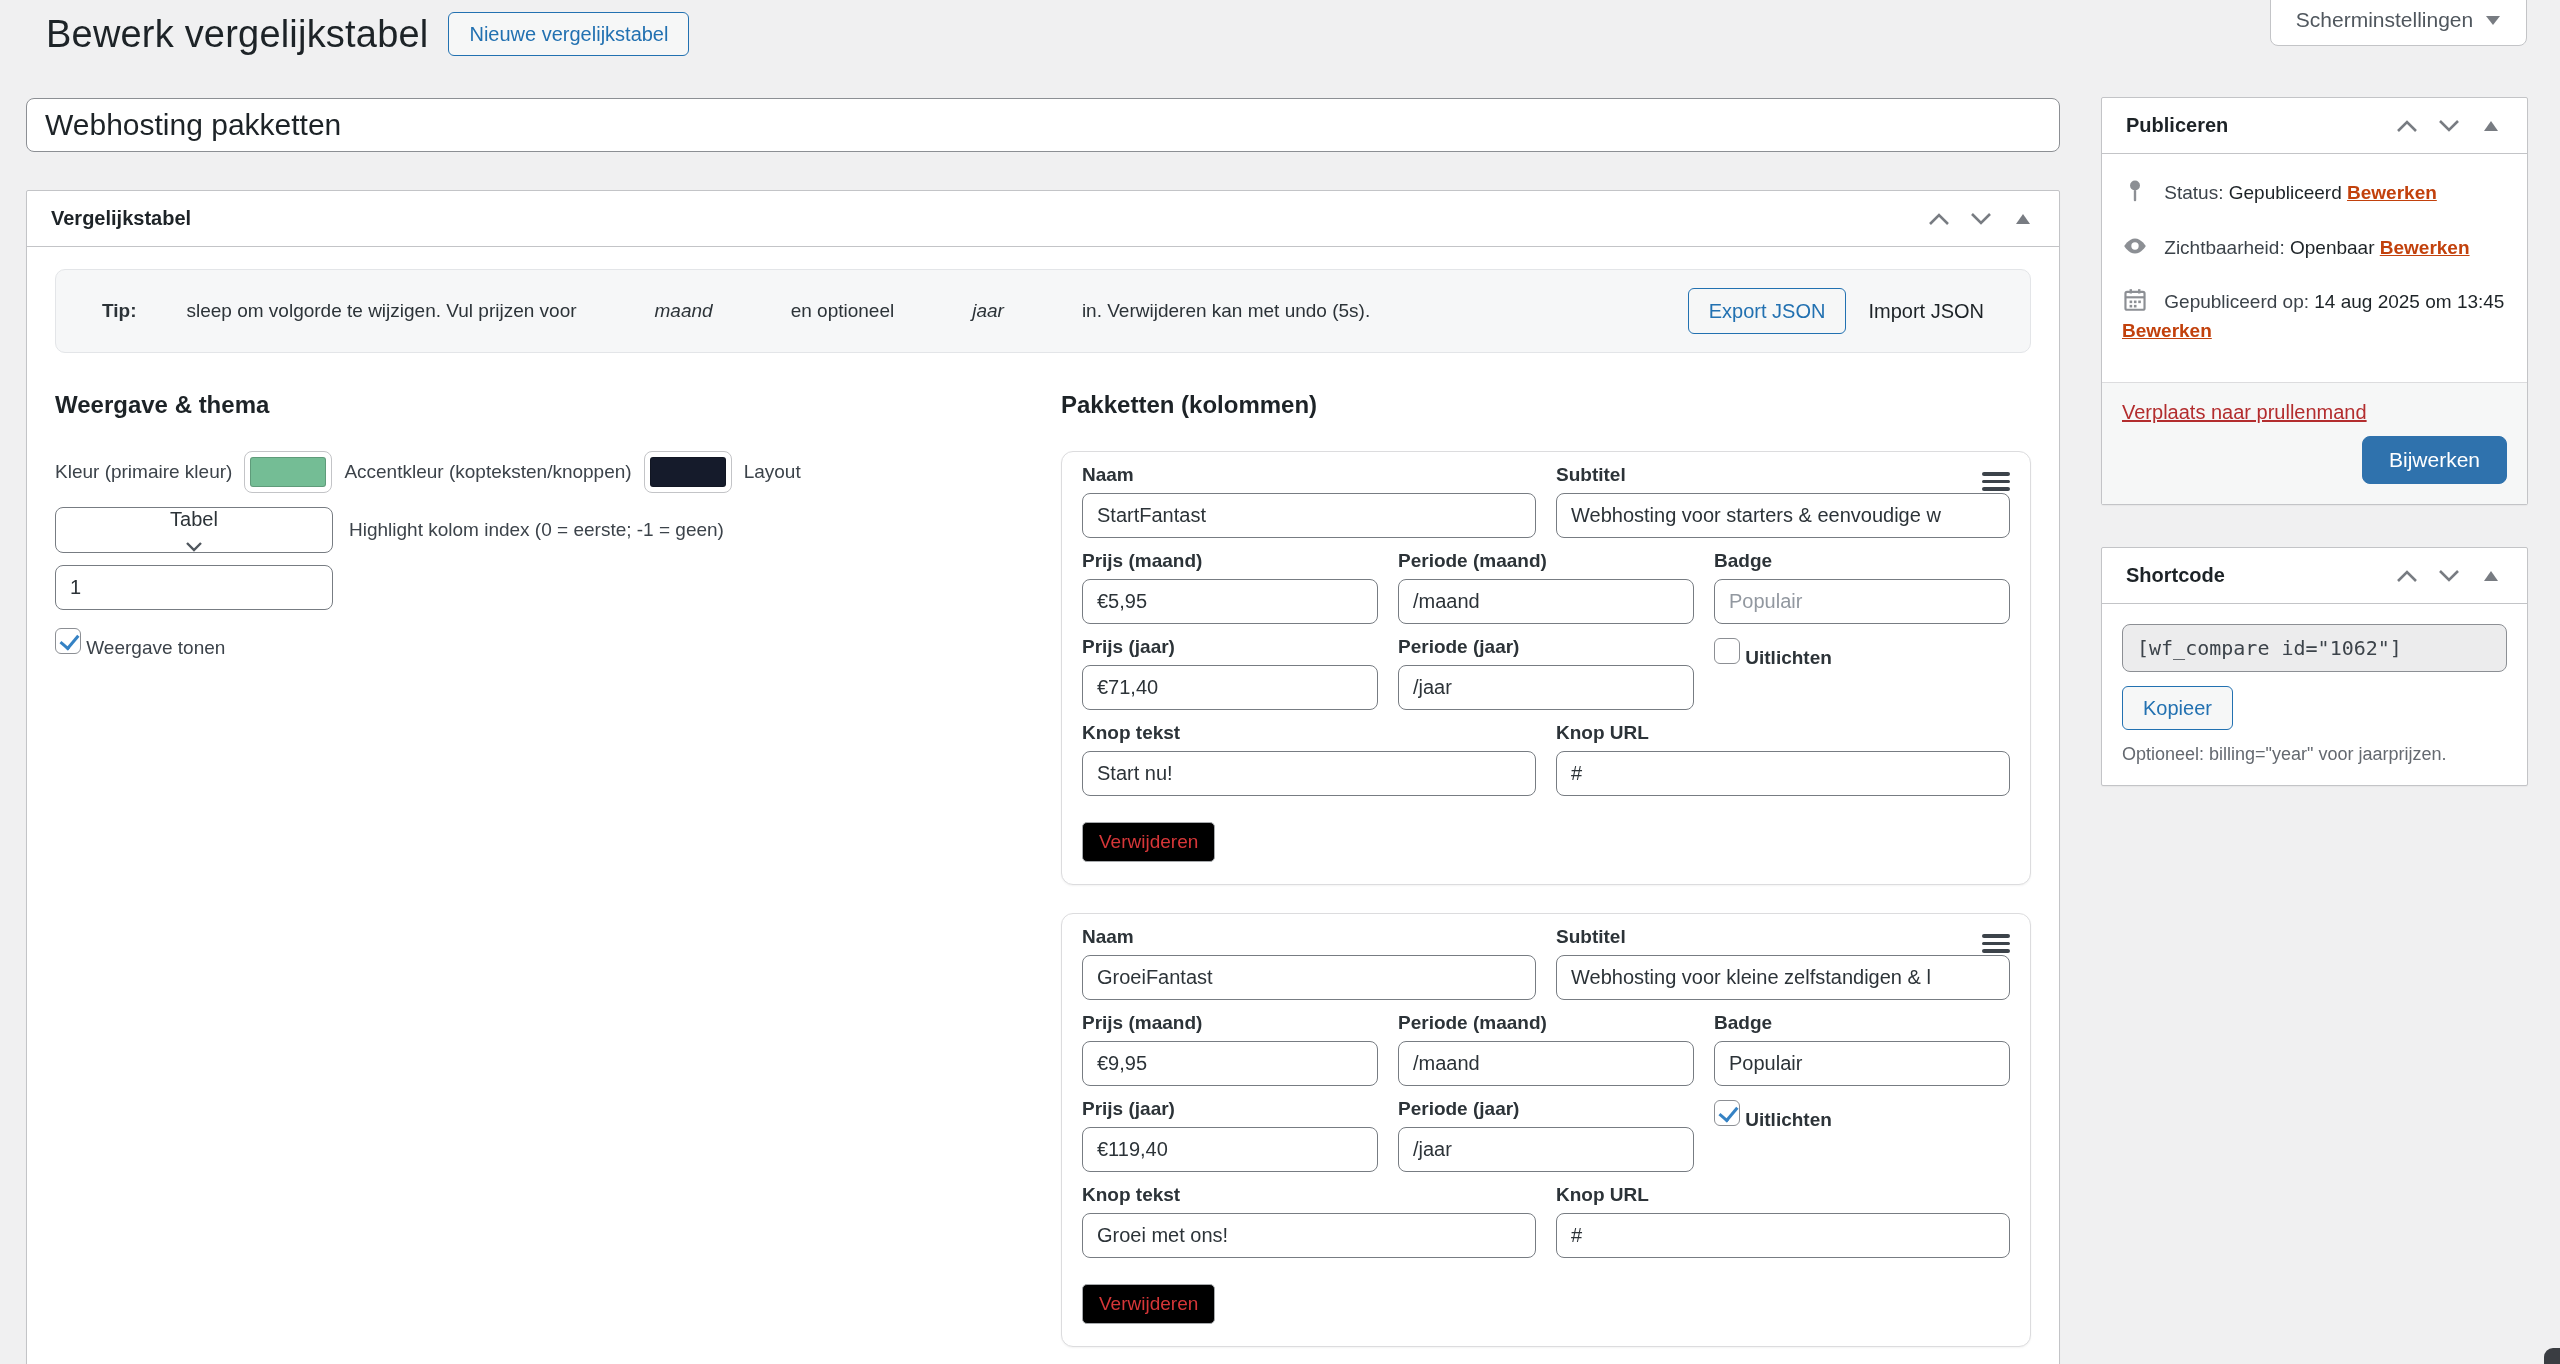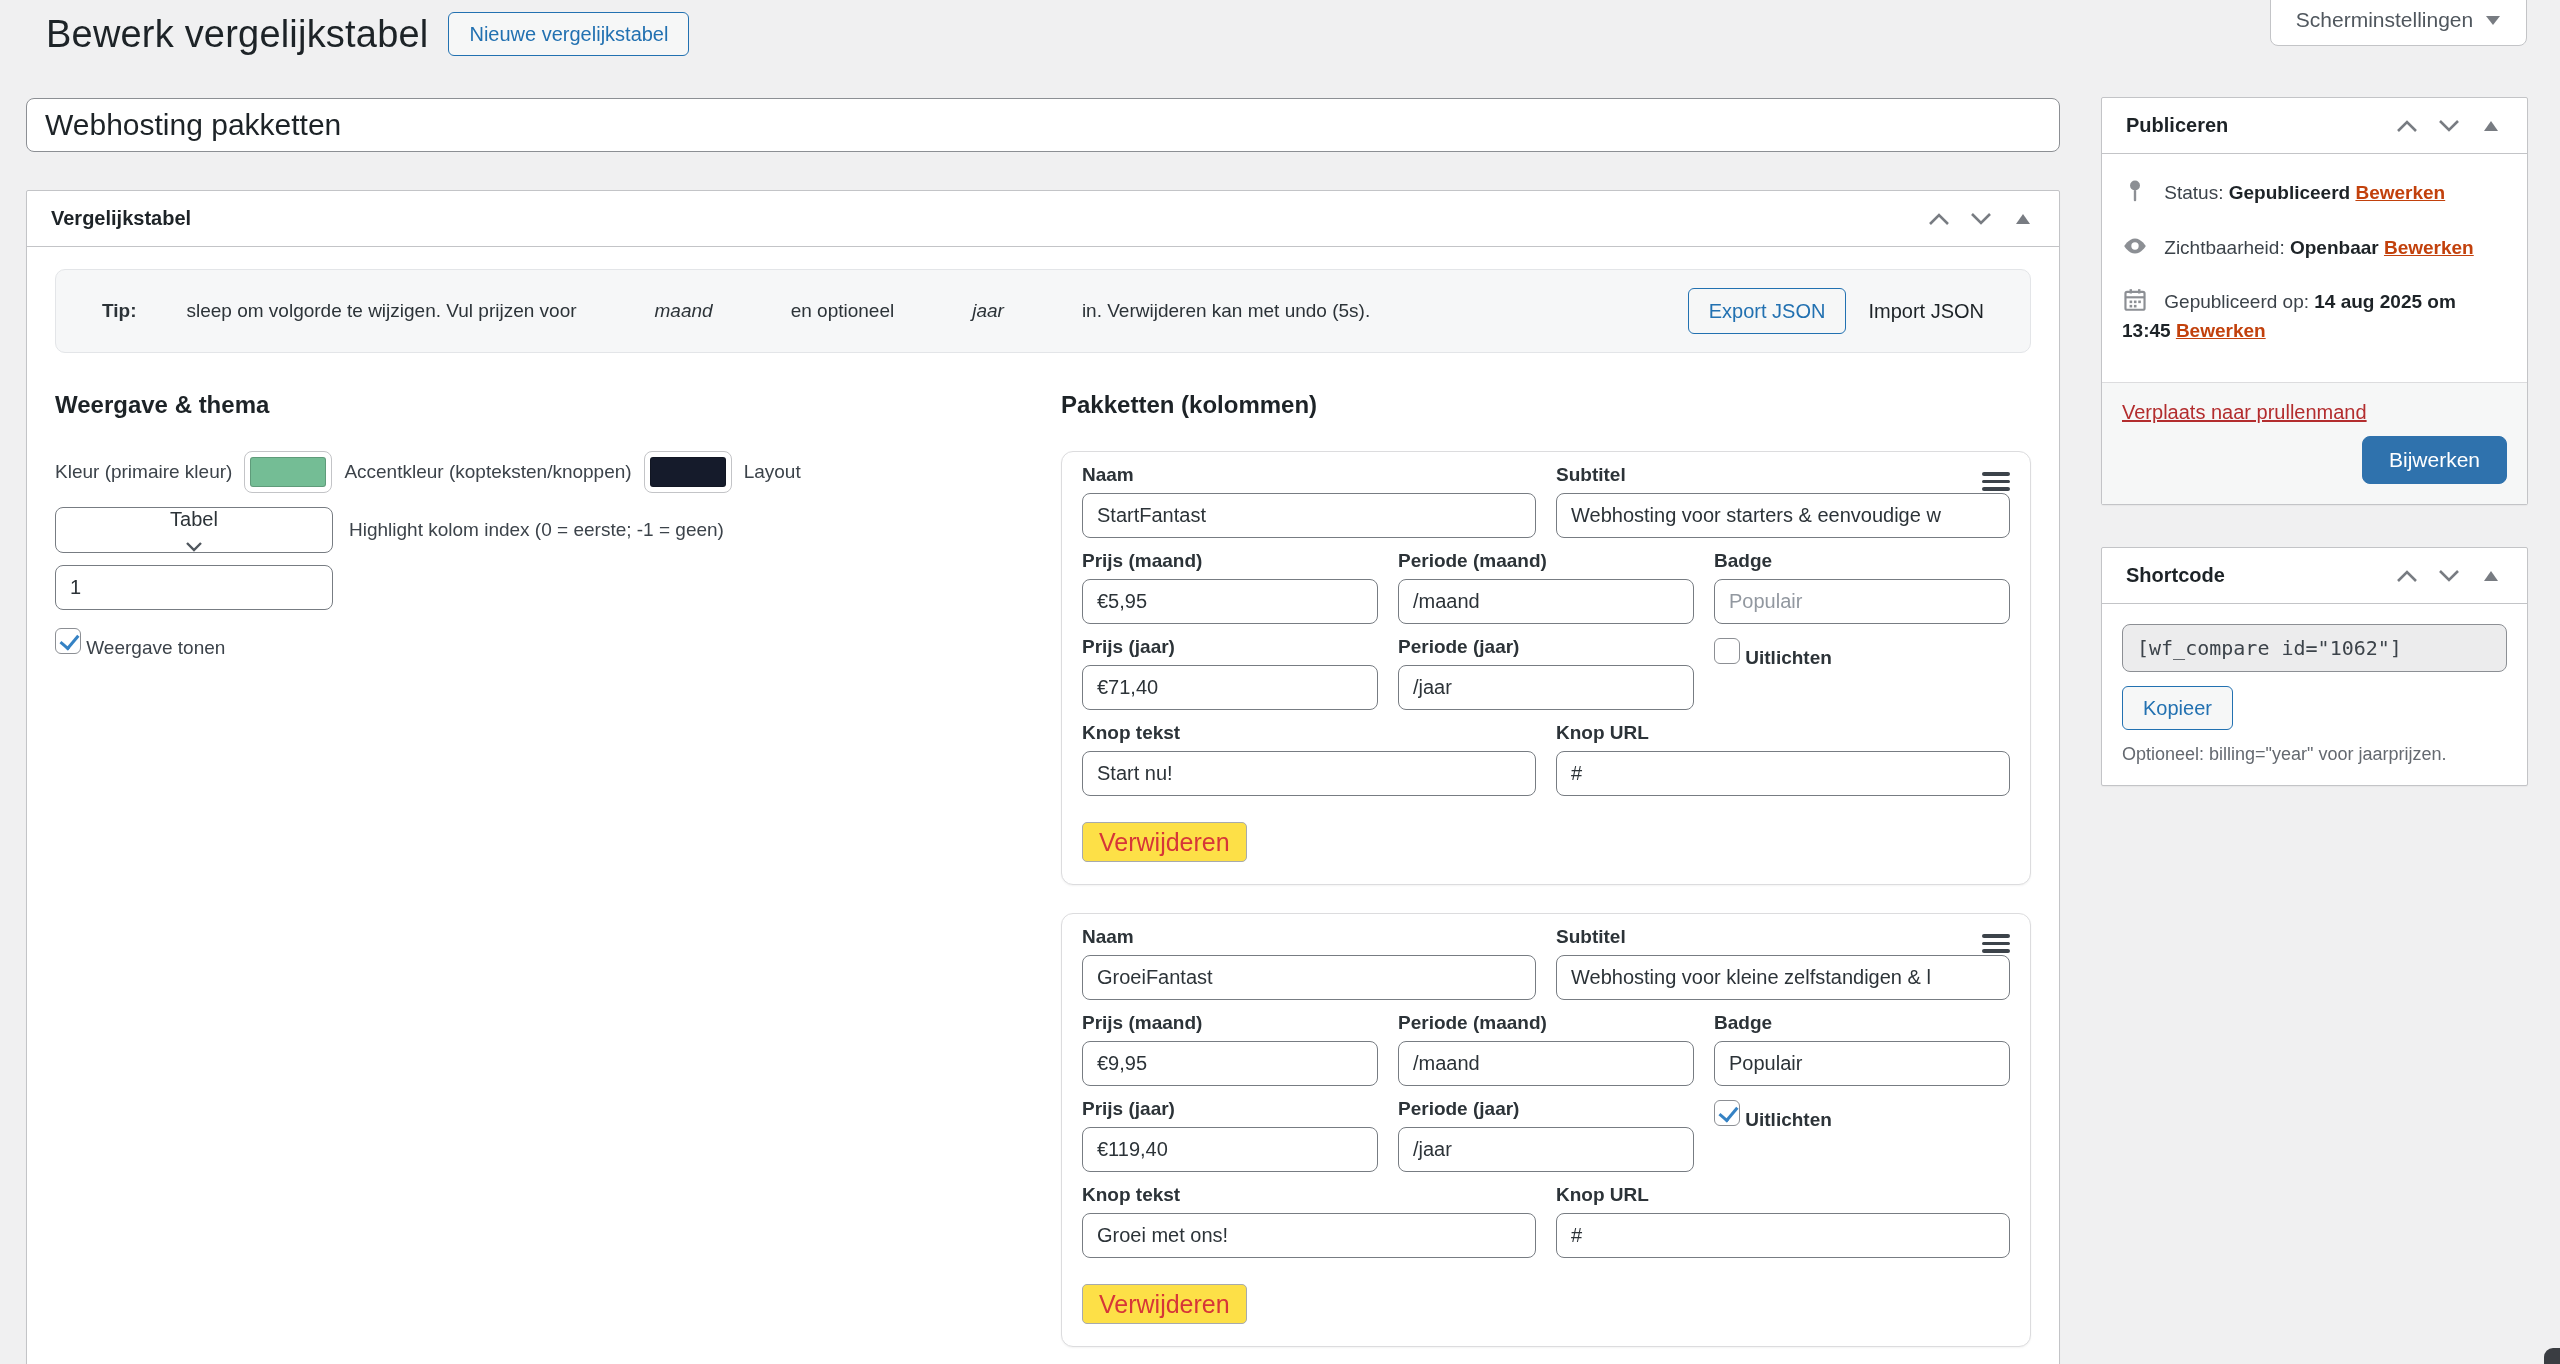--- a/index.html
+++ b/index.html
@@ -17,22 +17,22 @@
     border:1.5px solid #2271b1; border-radius:6px; color:#2271b1;
     font-size:20px; font-family:inherit; cursor:pointer; white-space:nowrap;
   }
   .btn-primary {
     display:inline-flex; align-items:center; justify-content:center;
     height:48px; padding:0 26px; background:#2f72ad; border:1.5px solid #2f72ad;
     border-radius:8px; color:#fff; font-size:21px; font-family:inherit; cursor:pointer;
   }
   .btn-delete {
     display:inline-flex; align-items:center; justify-content:center;
-    height:40px; padding:0 16px; background:#fde047; border:1.5px solid #a7aaad;
-    border-radius:5px; color:#d63638; font-size:25px; font-family:inherit; cursor:pointer;
+    height:40px; padding:0 16px; background:#000000; border:1.5px solid #a7aaad;
+    border-radius:5px; color:#d63638; font-size:19px; font-family:inherit; cursor:pointer;
     margin-top:14px;
   }
   .ti {
     width:100%; height:45px; border:1.5px solid #777c82; border-radius:8px;
     background:#fff; font-size:20px; color:#2c3338; padding:0 14px;
     font-family:inherit; outline:none;
   }
   .ti::placeholder { color:#9298a0; }
   .checkbox {
     display:inline-block; width:26px; height:26px; background:#fff;
@@ -125,21 +125,21 @@
     display:flex; flex-direction:column; gap:4px;
   }
   .drag i { display:block; height:3.5px; background:#3c434a; border-radius:2px; }
   .check-field { padding-top:2px; }
 
   
   .sidebar { position:absolute; left:2101px; top:97px; width:427px; display:flex; flex-direction:column; gap:42px; }
   .sidebar .postbox { border-radius:2px; }
   .pub-body { padding:24px 20px 12px; font-size:19px; color:#3c434a; }
   .pub-body p { margin:0 0 25px; line-height:1.5; }
-  .pub-body b { color:#1d2327; font-weight:700; }
+  .pub-body b { color:#1d2327; font-weight:400; }
   .pub-body a, .pub-body .link { color:#c2410c; text-decoration:underline; cursor:pointer;font-weight:bold; }
   .pub-body svg { vertical-align:-5px; margin-right:11px; }
   .pub-footer { background:#f6f7f7; border-top:1px solid #dcdcde; padding:18px 20px 20px; }
   .trash-link { font-size:20px; color:#b32d2e; text-decoration:underline; cursor:pointer; }
   .update-row { text-align:right; margin-top:12px; }
   .sc-body { padding:20px; }
   .sc-input {
     width:100%; height:48px; background:#ececed; border:1.5px solid #8c8f94; border-radius:8px;
     font-family:"DejaVu Sans Mono", monospace; font-size:20px; color:#3c434a; padding:0 14px; outline:none;
   }

